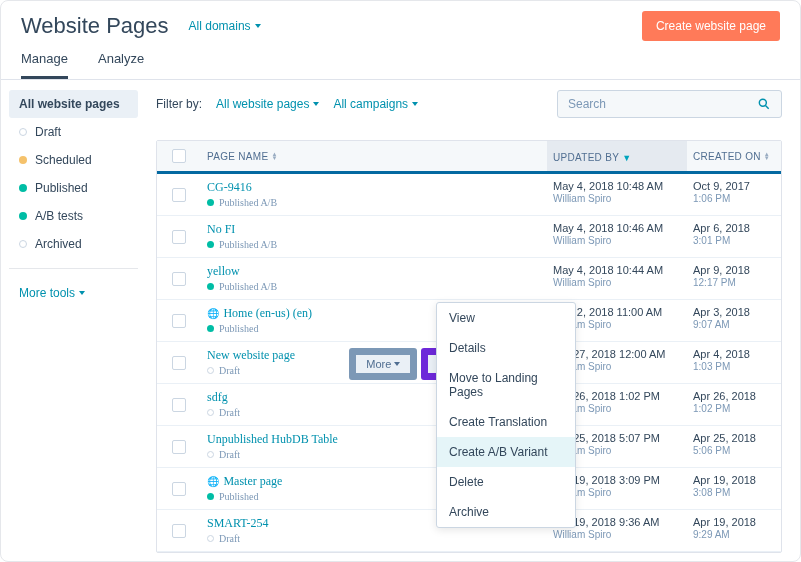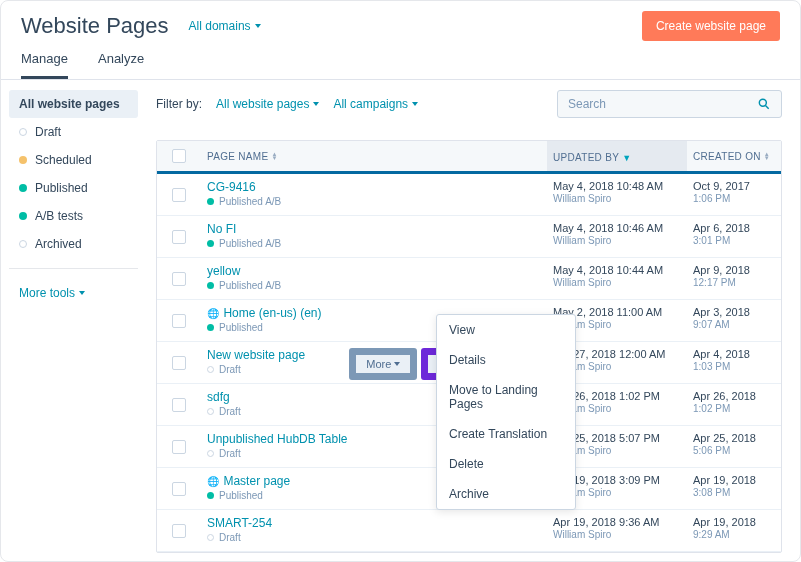--- a/index.html
+++ b/index.html
@@ -40,34 +40,34 @@
 .thead { display: flex; background: #f5f8fa; border-bottom: 3px solid #0369a1; font-size: 10px; color: #506e91; text-transform: uppercase; letter-spacing: 0.3px; }
 .th-check { width: 44px; display: flex; align-items: center; justify-content: center; padding: 8px 0;}
 .th-name { flex: 1; padding: 8px 6px; display: flex; align-items: center; gap: 3px; }
 .th-upd { width: 140px; padding: 8px 6px; background: #e5eaf0; display: flex; align-items: flex-end; gap: 3px; }
 .th-created { width: 94px; padding: 8px 6px; display: flex; align-items: center; gap: 3px; }
 
 .tbody { }
 .tr { display: flex; border-bottom: 1px solid #eaf0f6; min-height: 42px; position: relative; }
 .td-check { width: 44px; display: flex; align-items: center; justify-content: center; }
 .checkbox { width: 14px; height: 14px; border: 1px solid #cbd6e2; border-radius: 2px; background: #fff; cursor: pointer; }
-.td-name { flex: 1; padding: 6px; }
+.td-name { flex: 1; padding: 6px; font-family: Liberation Serif, serif; }
 .page-link { color: #0091ae; font-size: 12px; cursor: pointer; display: flex; align-items: center; gap: 4px; }
 .page-status { font-size: 10px; color: #7c98b6; margin-top: 2px; display: flex; align-items: center; gap: 5px; }
 .status-dot-sm { width: 7px; height: 7px; border-radius: 50%; display: inline-block; }
 .td-upd { width: 140px; padding: 6px; }
 .upd-time { font-size: 11px; color: #33475b; }
 .upd-user { font-size: 10px; color: #7c98b6; margin-top: 1px; }
 .td-created { width: 94px; padding: 6px; }
 
 .row-actions { position: absolute; right: 240px; top: 6px; display: flex; gap: 4px; }
 .act-btn { background: #eaf0f6; border: 7px solid #6d28d9; color: #506e91; padding: 3px 10px; border-radius: 3px; font-size: 11px; cursor: pointer; display: flex; align-items: center; gap: 3px; }
 .act-btn.sel { border-color: #7c98b6; }
 
-.dropdown { position: absolute; left: 436px; top: 314px; width: 140px; background: #fff; border: 1px solid #cbd6e2; border-radius: 3px; box-shadow: 0 2px 8px rgba(0,0,0,0.1); z-index: 10; }
+.dropdown { position: absolute; left: 436px; top: 302px; width: 140px; background: #fff; border: 1px solid #cbd6e2; border-radius: 3px; box-shadow: 0 2px 8px rgba(0,0,0,0.1); z-index: 10; }
 .dd-item { padding: 8px 12px; font-size: 12px; cursor: pointer; }
 .dd-item:hover, .dd-item.hl { background: #e5f5f8; }
 
 .caret-down { width: 0; height: 0; border-left: 3px solid transparent; border-right: 3px solid transparent; border-top: 4px solid currentColor; display: inline-block; }
 .sort-arrows { display: inline-flex; flex-direction: column; line-height: 4px; font-size: 6px; color: #99acc2; }
 .sort-down-teal { color: #00a4bd; }
 .globe { font-size: 10px; }
 .search-icon-svg { width: 14px; height: 14px; }
 </style>
 </head>
@@ -367,15 +367,16 @@
         </div>
     </div>
   </div>
 </div>
 
 <div class="dropdown">
   <div class="dd-item">View</div>
   <div class="dd-item">Details</div>
   <div class="dd-item">Move to Landing Pages</div>
   <div class="dd-item">Create Translation</div>
+  <div class="dd-item hl">Create A/B Variant</div>
   <div class="dd-item">Delete</div>
   <div class="dd-item">Archive</div>
 </div>
 
 </body></html>

